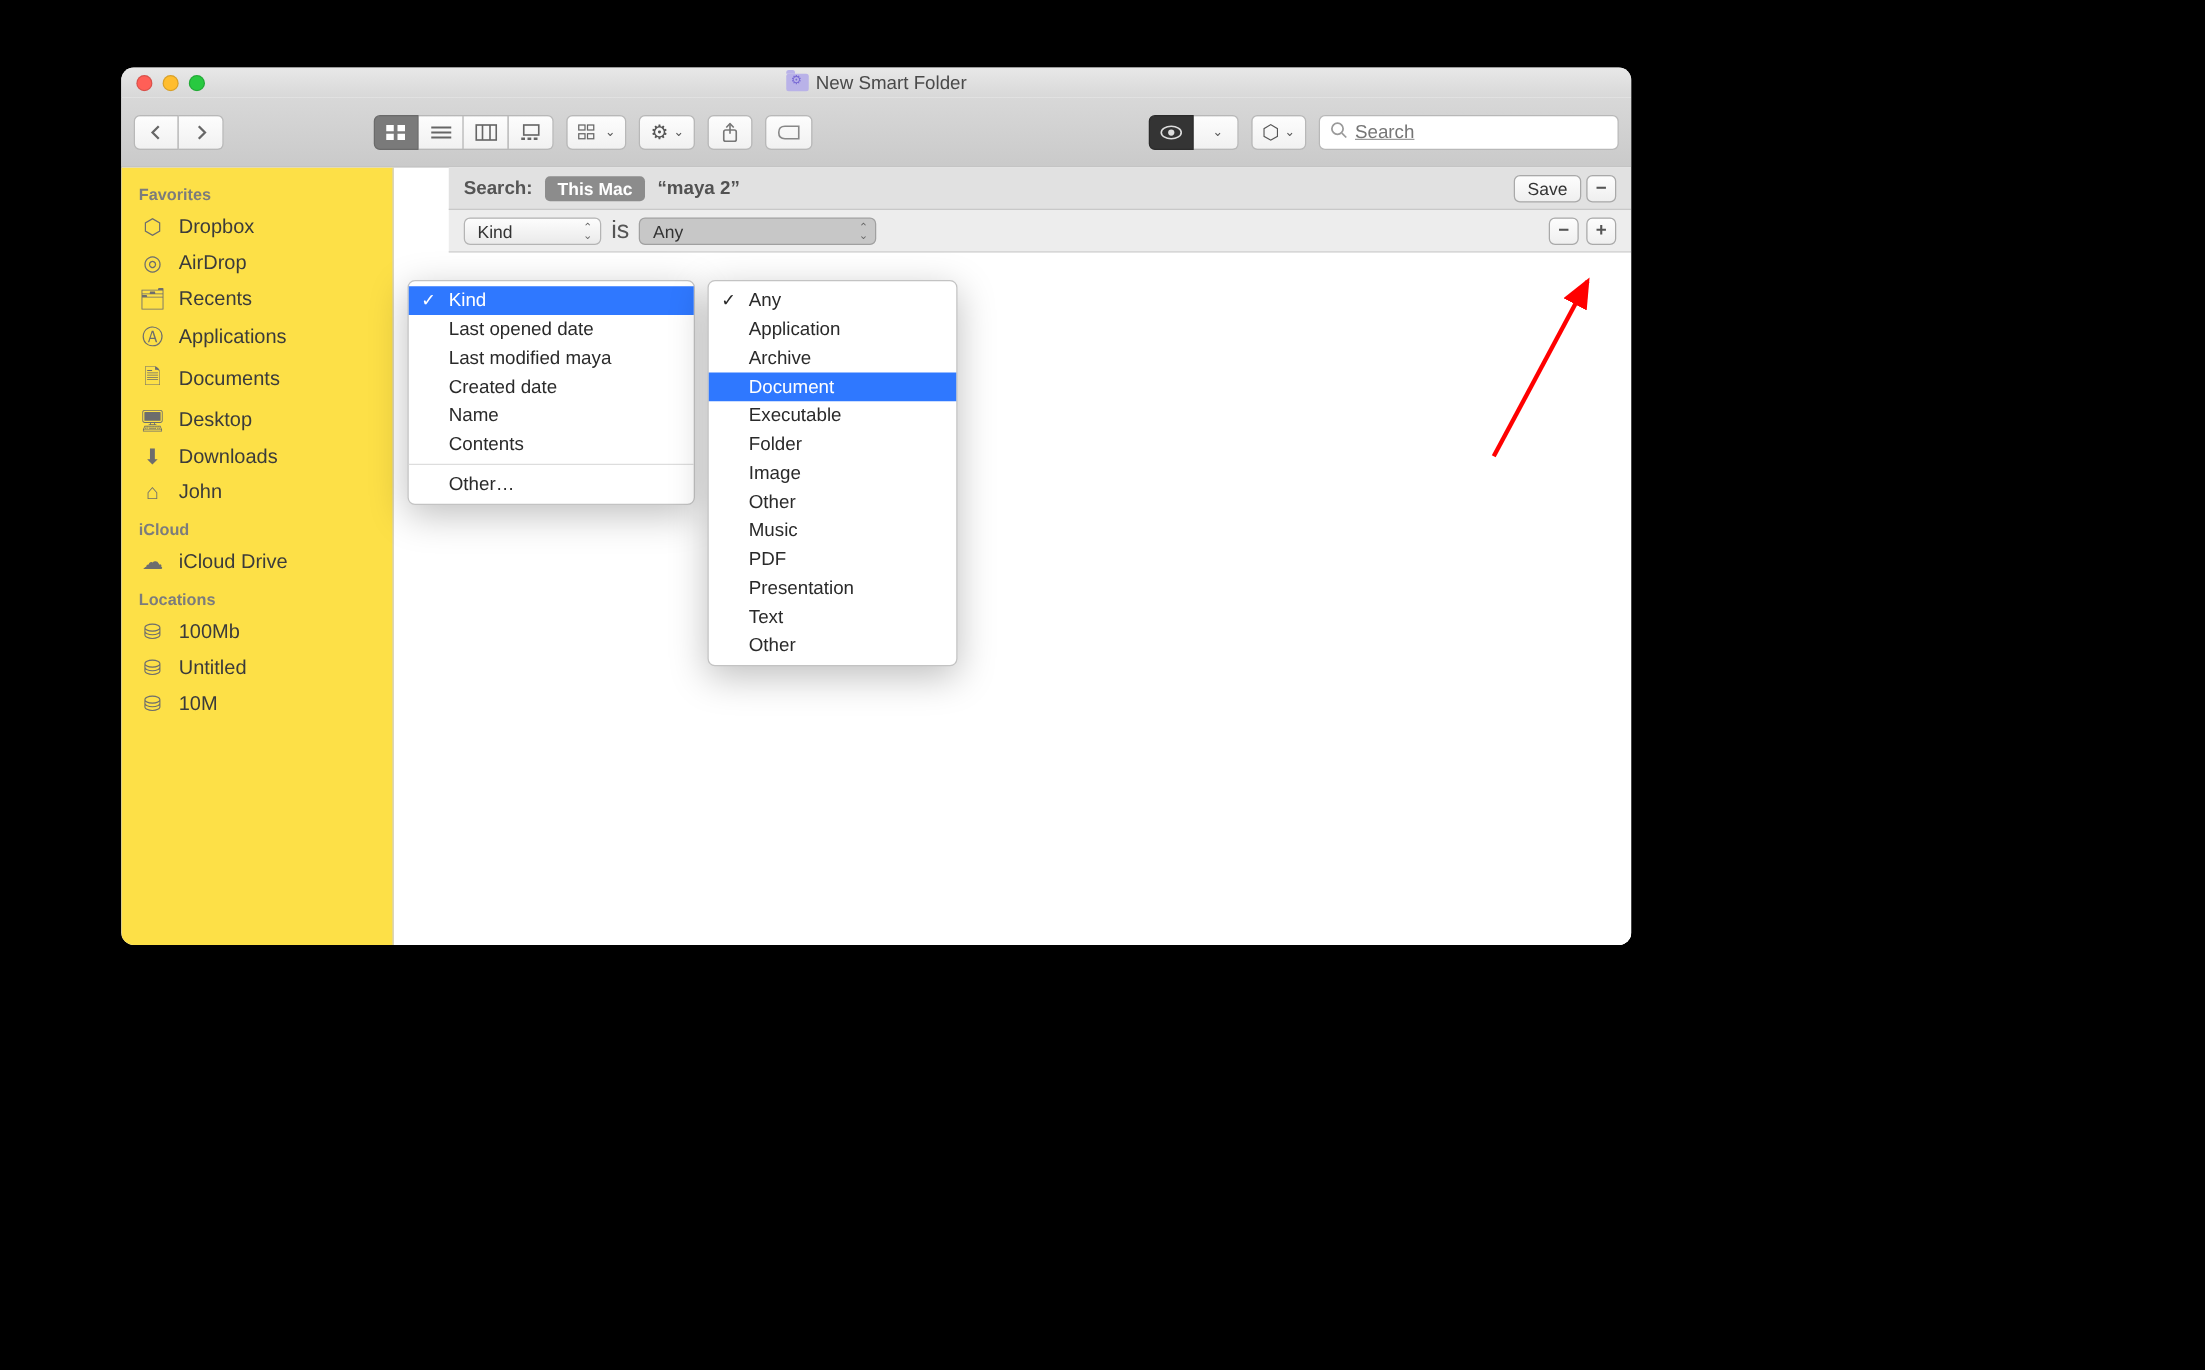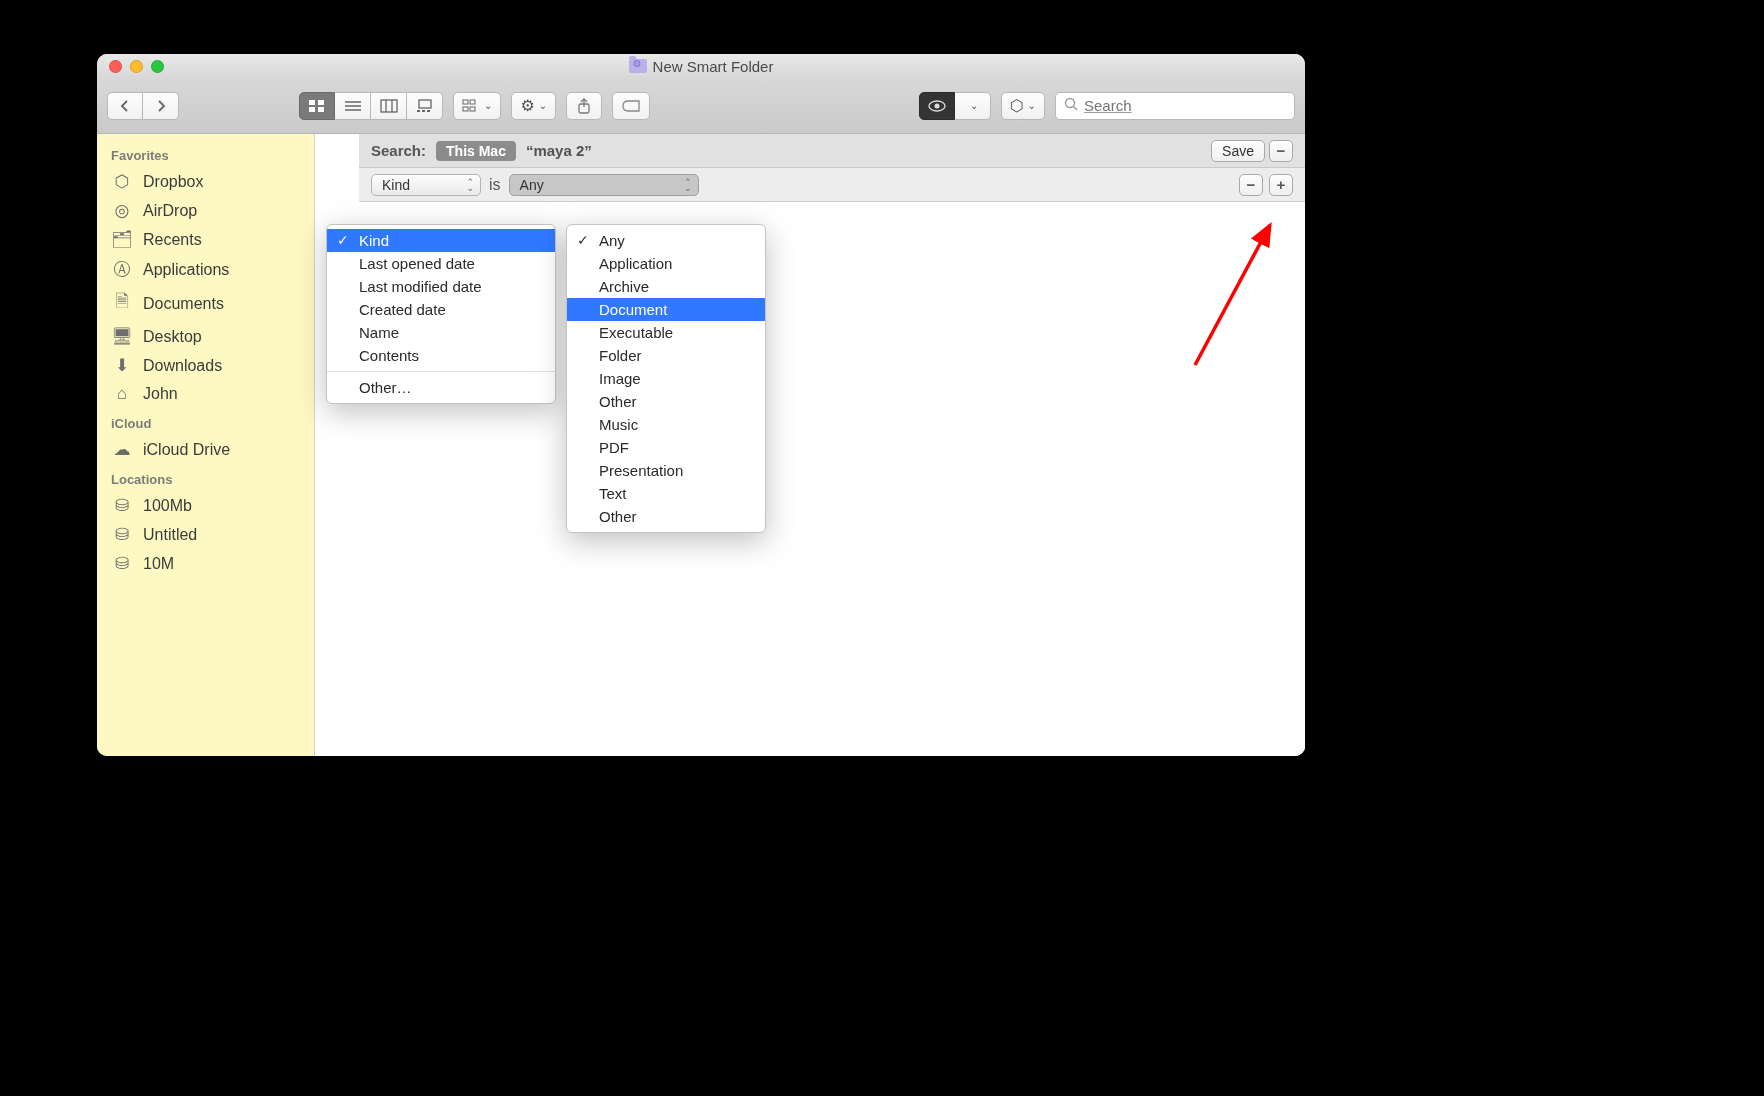--- a/index.html
+++ b/index.html
@@ -114,21 +114,21 @@
   text-decoration:underline;
 }
 .search-box input {
   border:none; outline:none; flex:1; font-size:15px; color:#333; background:transparent;
 }
 
 
 .body-split { flex:1; display:flex; overflow:hidden; }
 .sidebar {
   width:218px;
-  background:#fef9c3;
+  background:#fde047;
   border-right:1px solid #cfcfcf;
   overflow-y:auto;
   padding-top:6px;
 }
 .section-head {
   font-size:13px;
   color:#7c7c7c;
   font-weight:600;
   padding:8px 14px 4px;
 }
@@ -200,21 +200,21 @@
   position:relative;
   color:#333;
 }
 .select::after {
   content:"";
   position:absolute;
   right:6px; top:50%; transform:translateY(-50%);
   width:0; height:0;
 }
 .select .updown { position:absolute; right:6px; font-size:9px; color:#666; line-height:6px; }
-.is-text { font-size:16px; color:#555; }
+.is-text { font-size:20px; color:#555; }
 .criteria-right { margin-left:auto; display:flex; gap:6px; }
 .select-kind { width:110px; }
 .select-any { width:190px; background:#c7c7c7; border-color:#a0a0a0; }
 
 
 .dropdown {
   position:absolute;
   background:#fff;
   border:1px solid #c3c3c3;
   border-radius:6px;
@@ -462,21 +462,21 @@
       </div>
 
       <div class="content-area"></div>
     </div>
   </div>
 </div>
 
 <div class="dropdown dropdown-kind" id="dd-attr" style="left:326px; top:224px;">
       <div class="dd-item sel"><span class="check">✓</span><span>Kind</span></div>
       <div class="dd-item"><span>Last opened date</span></div>
-      <div class="dd-item"><span>Last modified date</span></div>
+      <div class="dd-item"><span>Last modified maya</span></div>
       <div class="dd-item"><span>Created date</span></div>
       <div class="dd-item"><span>Name</span></div>
       <div class="dd-item"><span>Contents</span></div>
       <div class="dd-sep"></div>
       <div class="dd-item"><span>Other…</span></div>
     </div>
 <div class="dropdown dropdown-value" id="dd-val" style="left:566px; top:224px;">
       <div class="dd-item"><span class="check">✓</span><span>Any</span></div>
       <div class="dd-item"><span>Application</span></div>
       <div class="dd-item"><span>Archive</span></div>

